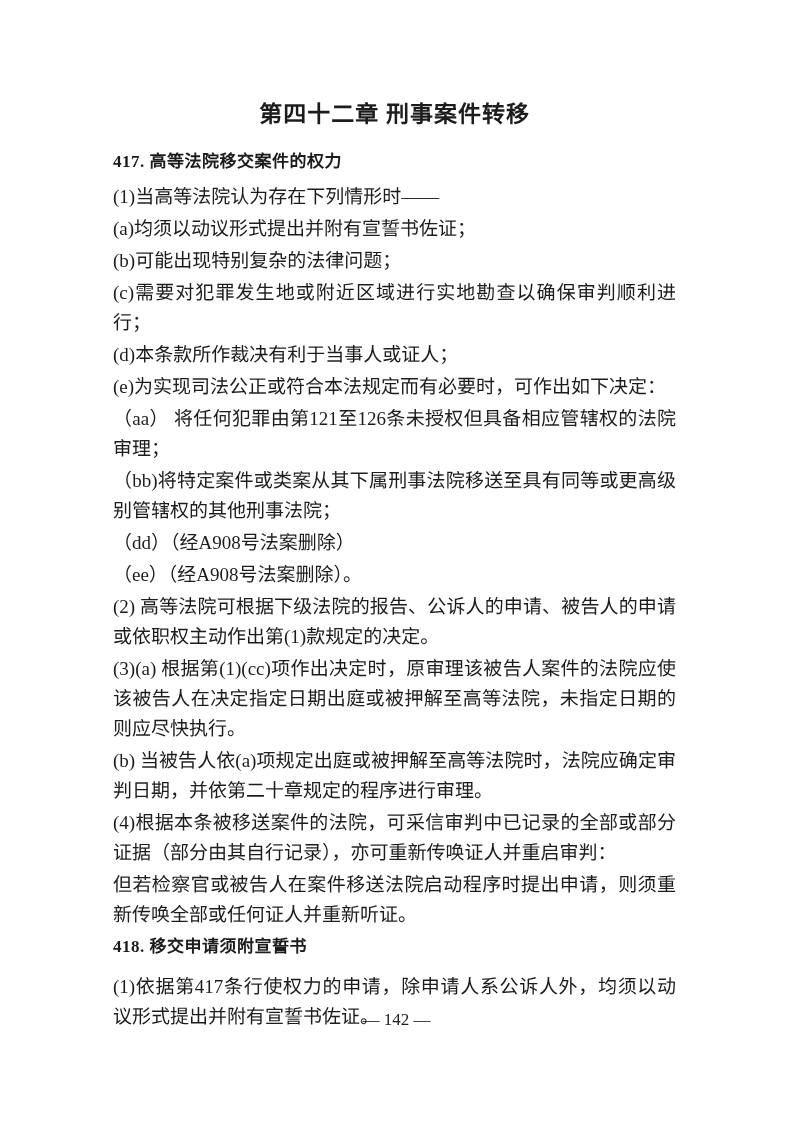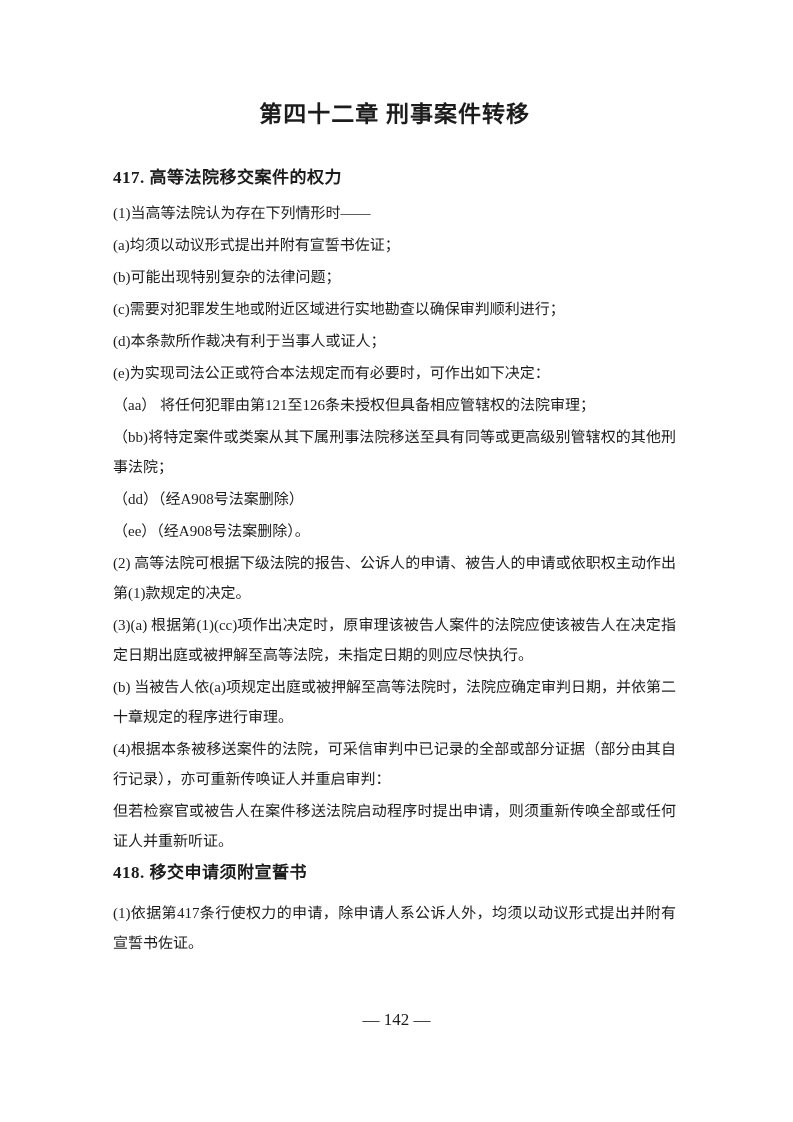--- a/index.html
+++ b/index.html
@@ -33,29 +33,29 @@
     white-space: pre;
   }
   .section-heading {
     margin: 0;
     font-size: 17px;
     font-weight: 700;
     line-height: 30px;
     letter-spacing: 0.5px;
   }
   .section-417 .section-heading {
-    margin-top: 32px;
+    margin-top: 16px;
     margin-bottom: 5px;
   }
   .section-418 .section-heading {
     margin-bottom: 10px;
   }
   .para {
     margin: 0 0 2px 0;
-    font-size: 15px;
+    font-size: 19px;
     line-height: 30px;
     text-align: justify;
     text-justify: inter-ideograph;
   }
   .page-number {
     position: absolute;
     top: 1005px;
     left: 0;
     width: 100%;
     text-align: center;

